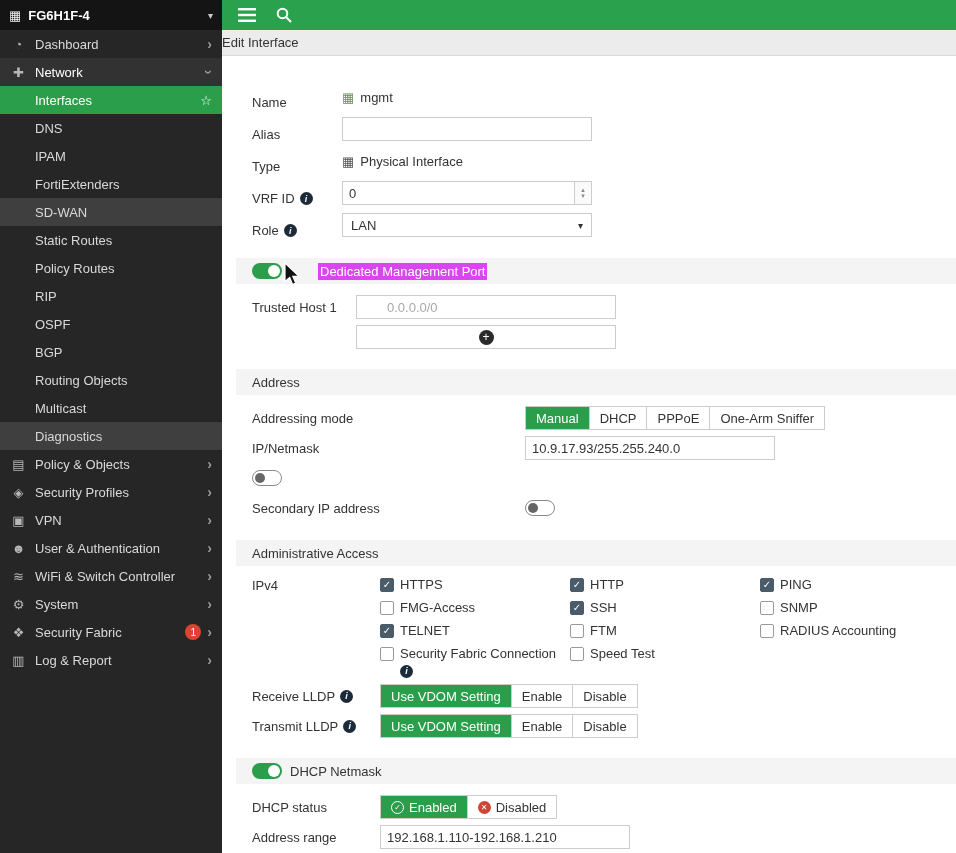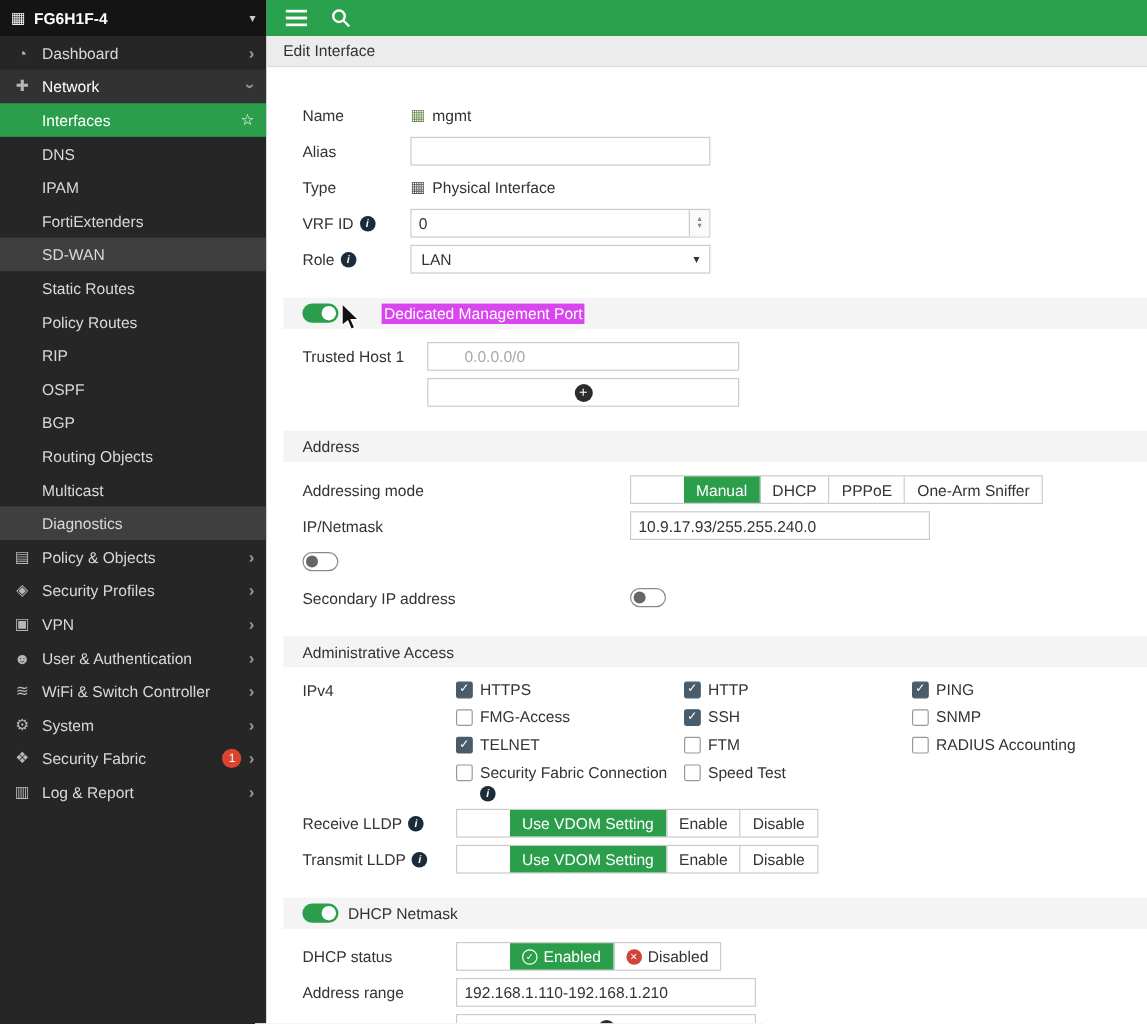--- a/index.html
+++ b/index.html
@@ -22,26 +22,26 @@
   .sb-item.expanded { background:#323232; color:#fff; }
   .sb-sub { height:28px; display:flex; align-items:center; padding:0 10px 0 35px; cursor:pointer; flex-shrink:0; color:#d9d9d9; }
   .sb-sub.selected { background:#2b9e4b; color:#fff; }
   .sb-sub.hl { background:#3f3f3f; }
   .sb-sub .star { margin-left:auto; font-size:13px; color:#fff; }
   .badge { width:16px; height:16px; border-radius:50%; background:#da4430; color:#fff; font-size:10px; display:flex; align-items:center; justify-content:center; }
   
   .main { flex:1; min-width:0; display:flex; flex-direction:column; }
   .topbar { height:30px; background:#2aa24d; display:flex; align-items:center; gap:20px; padding:0 16px; flex-shrink:0; }
   .tb-icon { display:flex; align-items:center; cursor:pointer; }
-  .breadcrumb { height:26px; background:#ececec; border-bottom:1px solid #dadada; display:flex; align-items:center; padding:0 14px; color:#333; flex-shrink:0; }
+  .breadcrumb { height:26px; background:#ececec; border-bottom:1px solid #dadada; display:flex; align-items:center; padding:0 0; color:#333; flex-shrink:0; }
   .content { flex:1; background:#fff; overflow:hidden; padding:28px 0 0 14px; position:relative; }
   
   .fieldrow { display:flex; align-items:center; margin:0 0 6px 16px; min-height:24px; }
   .lbl { display:flex; align-items:center; gap:5px; flex-shrink:0; }
-  .lbl-90 { width:90px; } .lbl-104 { width:104px; } .lbl-270 { width:273px; } .lbl-126 { width:128px; }
+  .lbl-90 { width:90px;margin-top:11px; } .lbl-104 { width:104px; } .lbl-270 { width:273px; } .lbl-126 { width:128px; }
   .valtext { display:flex; align-items:center; gap:6px; }
   .ifc-icon { font-size:13px; color:#6d8f57; }
   .ifc-icon.dark { color:#555; }
   .tinput { height:24px; width:250px; border:1px solid #ccc; padding:0 6px; font:inherit; color:#333; background:#fff; }
   .tinput::placeholder { color:#a8a8a8; }
   .tinput.w260 { width:260px;padding-left:30px; }
   .numbox { width:250px; height:24px; border:1px solid #ccc; display:flex; align-items:center; background:#fff; }
   .numbox input { flex:1; border:none; outline:none; font:inherit; color:#333; padding:0 6px; min-width:0; }
   .spin { width:17px; height:100%; border-left:1px solid #ccc; background:#fafafa; display:flex; flex-direction:column; align-items:center; justify-content:center; color:#888; font-size:7px; line-height:6px; cursor:pointer; }
   .selectbox { width:250px; height:24px; border:1px solid #ccc; display:flex; align-items:center; justify-content:space-between; padding:0 8px; background:#fff; cursor:pointer; }
@@ -54,21 +54,21 @@
   
   .toggle { width:30px; height:16px; border-radius:9px; position:relative; flex-shrink:0; cursor:pointer; }
   .toggle.on { background:#2b9e4b; }
   .toggle.on::after { content:""; position:absolute; right:2px; top:2px; width:12px; height:12px; border-radius:50%; background:#fff; }
   .toggle.off { background:#fff; border:1px solid #8a8a8a; }
   .toggle.off::after { content:""; position:absolute; left:2px; top:2px; width:10px; height:10px; border-radius:50%; background:#666; }
   
   .seg { display:inline-flex; border:1px solid #ccc; height:24px; background:#fff; }
   .seg .opt { display:flex; align-items:center; gap:5px; padding:0 10px; border-right:1px solid #ccc; color:#333; cursor:pointer; white-space:nowrap; }
   .seg .opt:last-child { border-right:none; }
-  .seg .opt.sel { background:#2b9e4b; color:#fff;margin-left:44px; }
+  .seg .opt.sel { background:#2b9e4b; color:#fff; }
   
   .cbgrid { display:grid; grid-template-columns:190px 190px 190px; grid-template-rows:repeat(4,auto); grid-auto-flow:column; row-gap:7px; }
   .cb-item { display:flex; align-items:flex-start; gap:6px; line-height:16px; }
   .checkbox { width:14px; height:14px; border:1px solid #999; border-radius:2px; background:#fff; display:inline-flex; align-items:center; justify-content:center; font-size:10px; color:#fff; flex-shrink:0; margin-top:1px; cursor:pointer; }
   .checkbox.checked { background:#4a5b6a; border-color:#4a5b6a; }
   .cb-label { display:block; }
   
   .plusbtn { height:24px; border:1px solid #ccc; background:#fff; display:flex; align-items:center; justify-content:center; cursor:pointer; }
   .plusbtn.w260 { width:260px; } .plusbtn.w250 { width:250px; }
   .pluscircle { width:15px; height:15px; border-radius:50%; background:#2b2b2b; color:#fff; font-size:12px; line-height:14px; text-align:center; }

